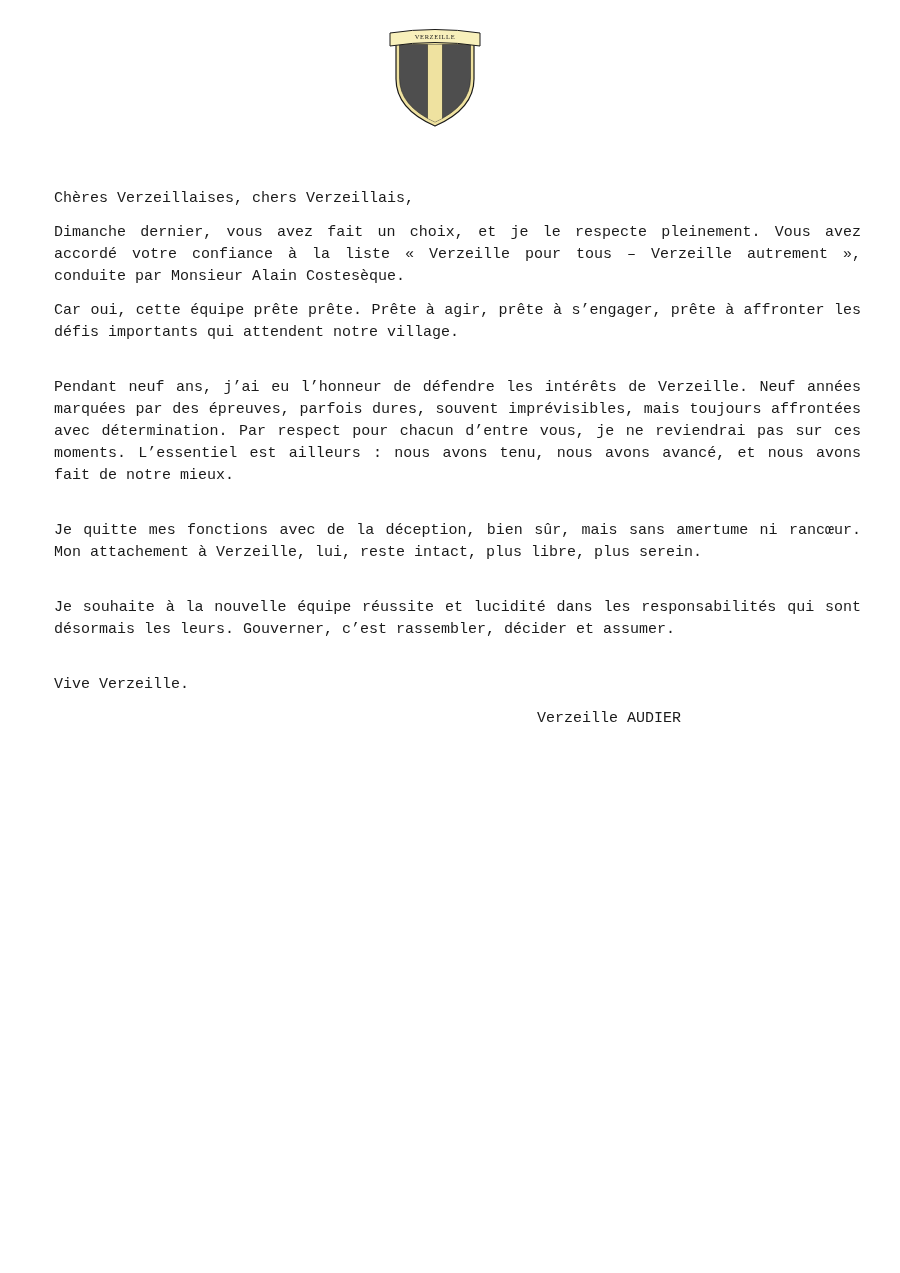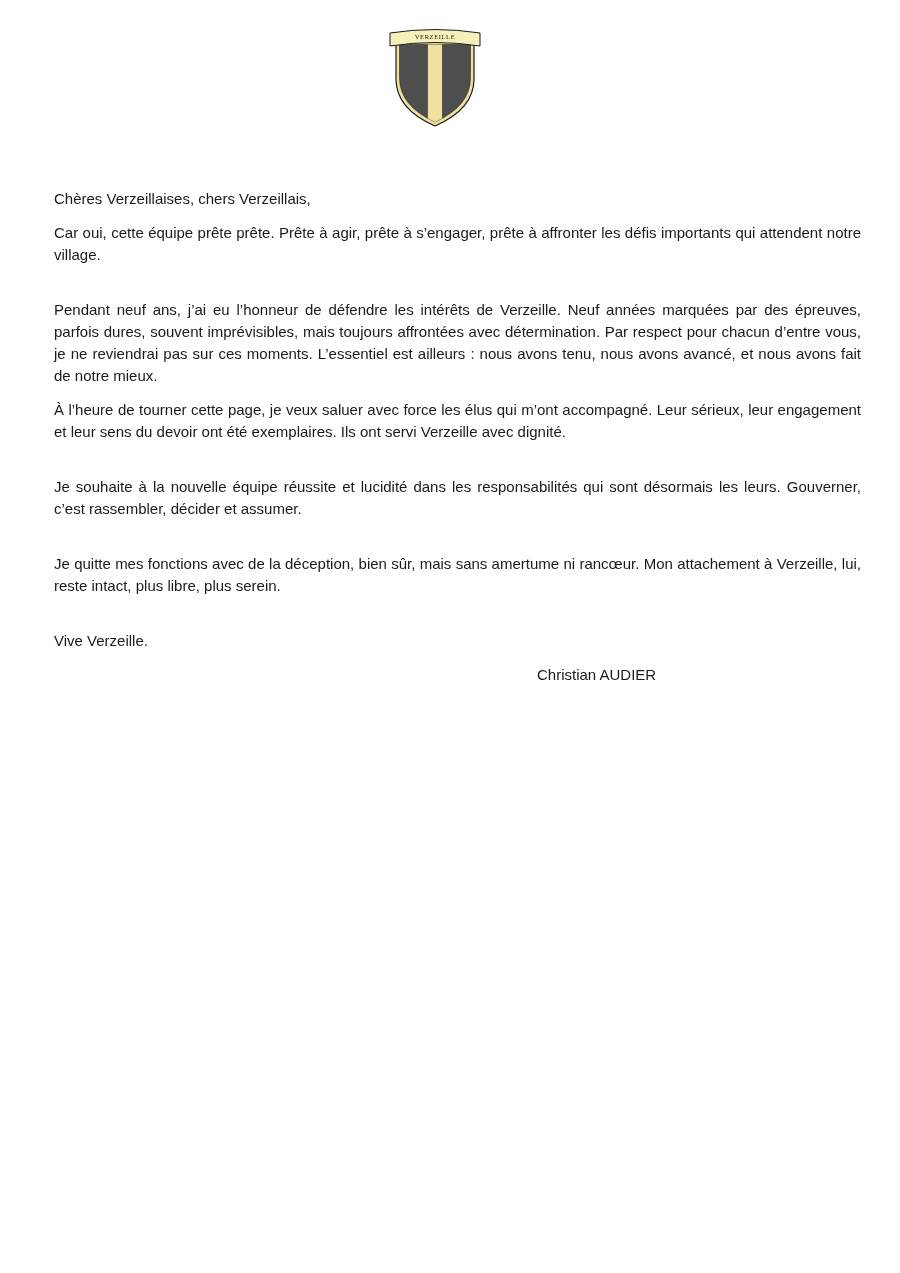--- a/index.html
+++ b/index.html
@@ -14,20 +14,21 @@
   .crest-wrap {
     padding-top: 27px;
     display: flex;
     justify-content: center;
   }
   .crest-wrap svg { transform: translateX(-15px); display: block; }
   .letter {
     margin: 61px 39px 0 54px;
     font-size: 15px;
     line-height: 22px;
+    font-family: Liberation Mono, monospace;
   }
   .letter p {
     margin: 0 0 12px 0;
     text-align: justify;
   }
   .letter p.gap { margin-top: 33px; }
   .letter p.plain { text-align: left; }
   .signature {
     text-align: left !important;
     padding-left: 483px;
@@ -57,33 +58,33 @@
 
       <path d="M2 6 Q47 -1 92 6 L92 19 Q47 12 2 19 Z" fill="#f8f0bb" stroke="#1a1a1a" stroke-width="1"></path>
       <text x="47" y="11.5" text-anchor="middle" font-family="Liberation Serif, serif" font-size="6.5" letter-spacing="0.6" fill="#1a1a1a">VERZEILLE</text>
     </svg>
   </div>
 
   <div class="letter">
 
     <p class="plain">Chères Verzeillaises, chers Verzeillais,</p>
 
+    <p>Dimanche dernier, vous avez fait un choix, et je le respecte pleinement. Vous avez accordé votre confiance à la liste « Verzeille pour tous – Verzeille autrement », conduite par Monsieur Alain Costesèque.</p>
 
 
     <p>Car oui, cette équipe prête prête. Prête à agir, prête à s’engager, prête à affronter les défis importants qui attendent notre village.</p>
 
     <p class="gap">Pendant neuf ans, j’ai eu l’honneur de défendre les intérêts de Verzeille. Neuf années marquées par des épreuves, parfois dures, souvent imprévisibles, mais toujours affrontées avec détermination. Par respect pour chacun d’entre vous, je ne reviendrai pas sur ces moments. L’essentiel est ailleurs : nous avons tenu, nous avons avancé, et nous avons fait de notre mieux.</p>
 
 
-    <p>À l’heure de tourner cette page, je veux saluer avec force les élus qui m’ont accompagné. Leur sérieux, leur engagement et leur sens du devoir ont été exemplaires. Ils ont servi Verzeille avec dignité.</p>
 
 
+    <p class="gap">Je quitte mes fonctions avec de la déception, bien sûr, mais sans amertume ni rancœur. Mon attachement à Verzeille, lui, reste intact, plus libre, plus serein.</p>
+
     <p class="gap">Je souhaite à la nouvelle équipe réussite et lucidité dans les responsabilités qui sont désormais les leurs. Gouverner, c’est rassembler, décider et assumer.</p>
-
-    <p class="gap">Je quitte mes fonctions avec de la déception, bien sûr, mais sans amertume ni rancœur. Mon attachement à Verzeille, lui, reste intact, plus libre, plus serein.</p>
 
 
     <p class="gap plain">Vive Verzeille.</p>
 
-    <p class="signature">Christian AUDIER</p>
+    <p class="signature">Verzeille AUDIER</p>
 
   </div>
 </div>
 
 </body></html>

